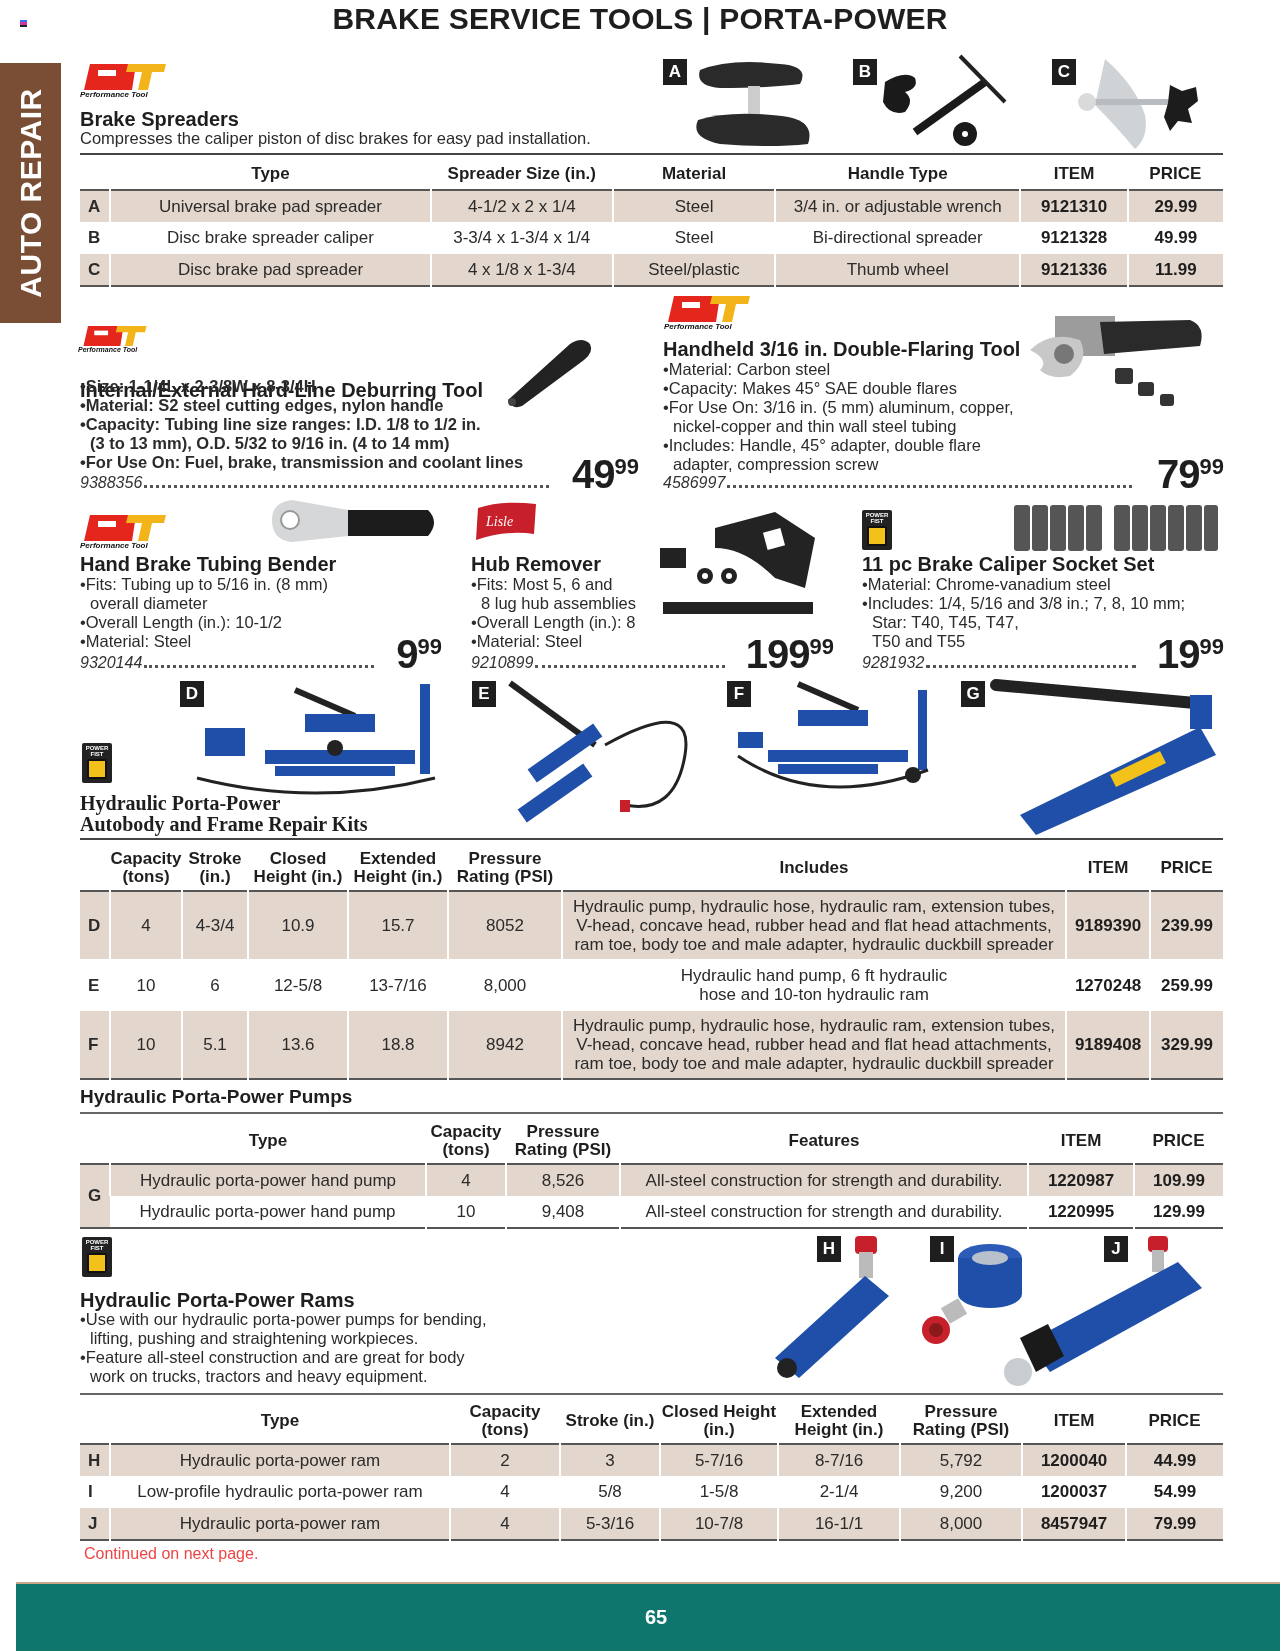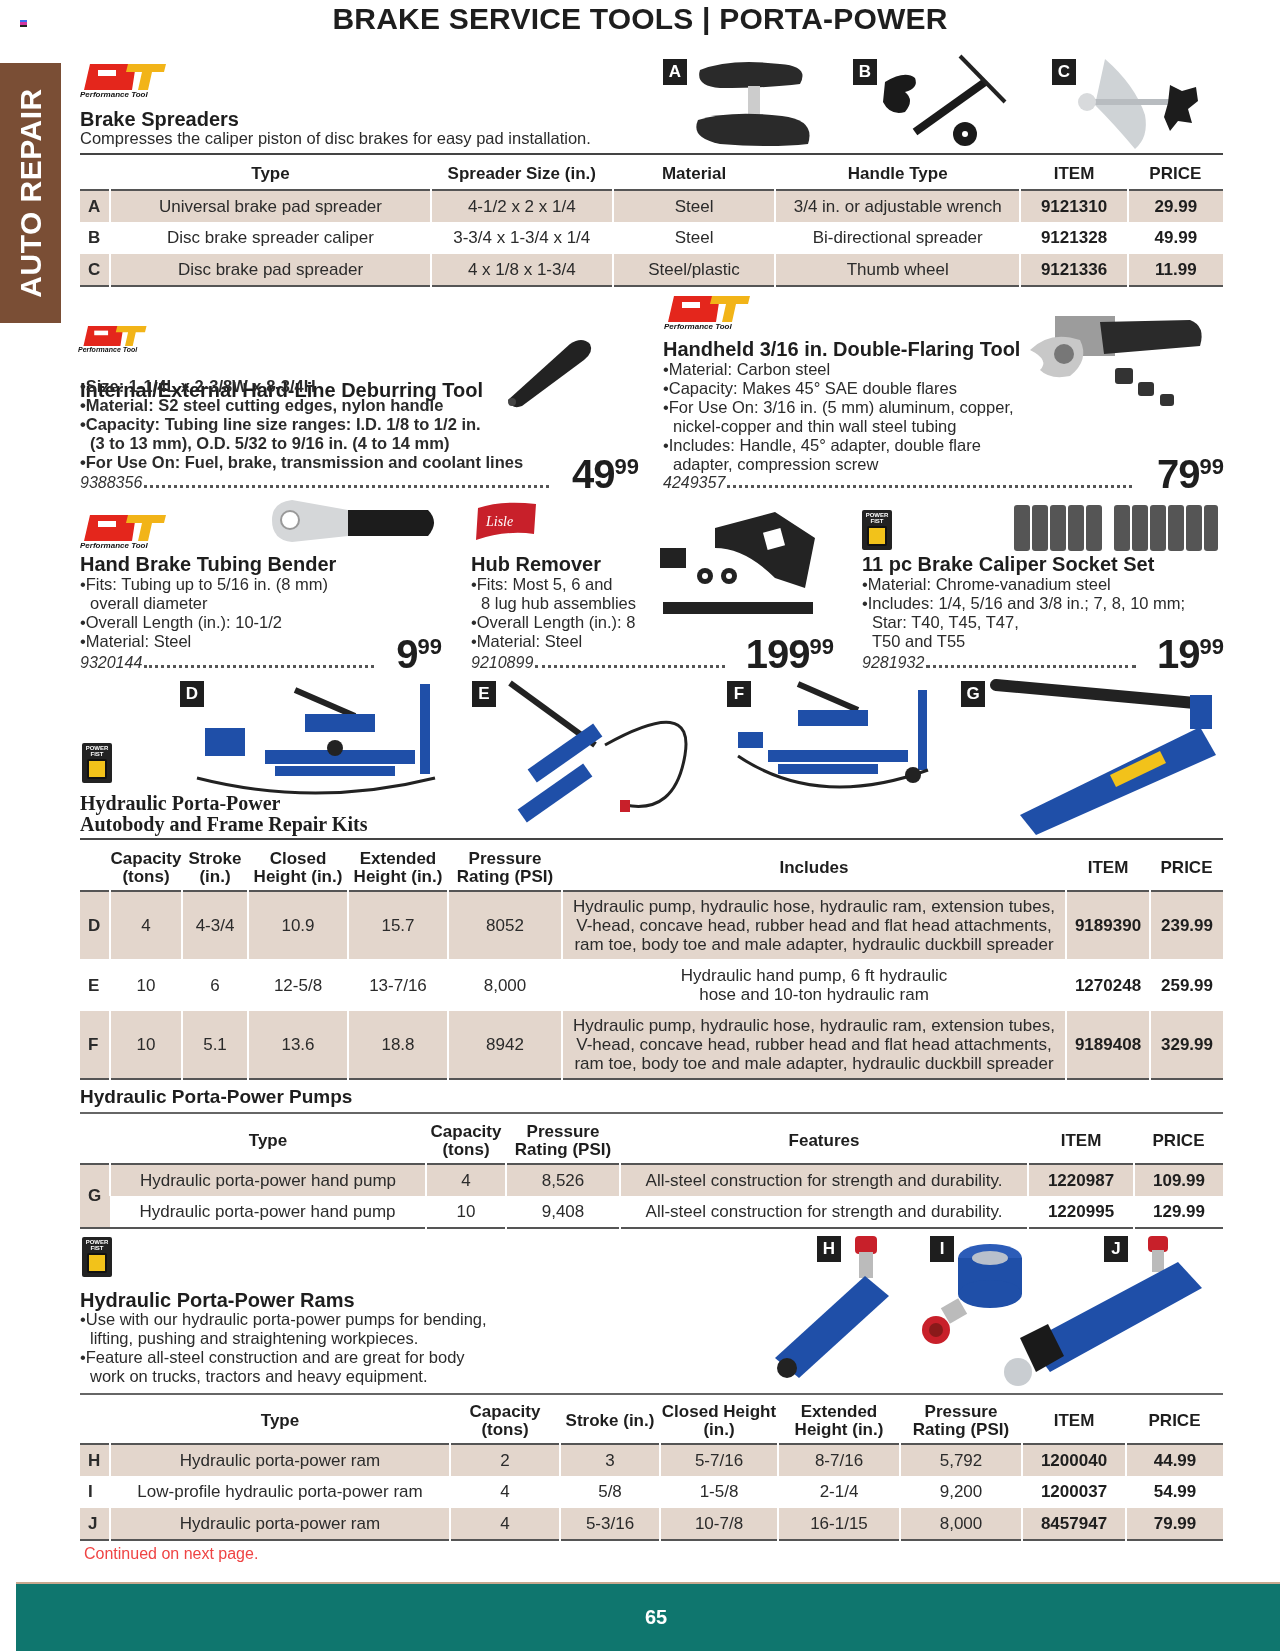--- a/index.html
+++ b/index.html
@@ -198,21 +198,21 @@
 <svg class="img" style="left:1020px; top:310px;" width="190" height="110" viewBox="0 0 190 110">
   <rect x="35" y="6" width="60" height="40" fill="#9c9c9c"></rect>
   <path d="M80,12 L170,10 Q186,16 180,36 L84,44Z" fill="#2a2a2a"></path>
   <path d="M10,40 Q30,20 60,30 Q70,50 50,66 Q30,70 20,60 Q30,50 10,40Z" fill="#c8c8c8"></path>
   <circle cx="44" cy="44" r="10" fill="#777"></circle>
   <rect x="95" y="58" width="18" height="16" rx="3" fill="#333"></rect>
   <rect x="118" y="72" width="16" height="14" rx="3" fill="#333"></rect>
   <rect x="140" y="84" width="14" height="12" rx="3" fill="#333"></rect>
 </svg>
 <div class="sku-line" style="left:663px; top:474px; width:485px;">
-  <span>4249357</span><span class="dots" style="width:405px;"></span>
+  <span>4586997</span><span class="dots" style="width:405px;"></span>
 </div>
 <div class="big-price" style="left:1140px; top:452px; width:84px;">
   <span class="d">79</span><span class="c">99</span>
 </div>
 
 <div class="pt-logo" style="left:80px; top:515px;">
   <svg class="mark" viewBox="0 0 82 26">
       <polygon points="6,0 52,0 48,26 0,26" fill="#e4261c"></polygon>
       <polygon points="44,0 82,0 80,8 68,8 64,26 54,26 58,8 42,8" fill="#f2b418"></polygon>
       <rect x="14" y="6" width="18" height="6" fill="#fff"></rect>
@@ -519,21 +519,21 @@
       <td>9,200</td>
       <td class="item">1200037</td>
       <td class="price">54.99</td>
     </tr>
     <tr class="shade" style="height:32px;">
       <td class="letter">J</td>
       <td>Hydraulic porta-power ram</td>
       <td>4</td>
       <td>5-3/16</td>
       <td>10-7/8</td>
-      <td>16-1/15</td>
+      <td>16-1/1</td>
       <td>8,000</td>
       <td class="item">8457947</td>
       <td class="price">79.99</td>
     </tr>
   </tbody>
 </table>
 
 <div class="abs" style="left:84px; top:1545px; font-size:16px; color:#ef4444;">Continued on next page.</div>
 
 <div class="footer">

